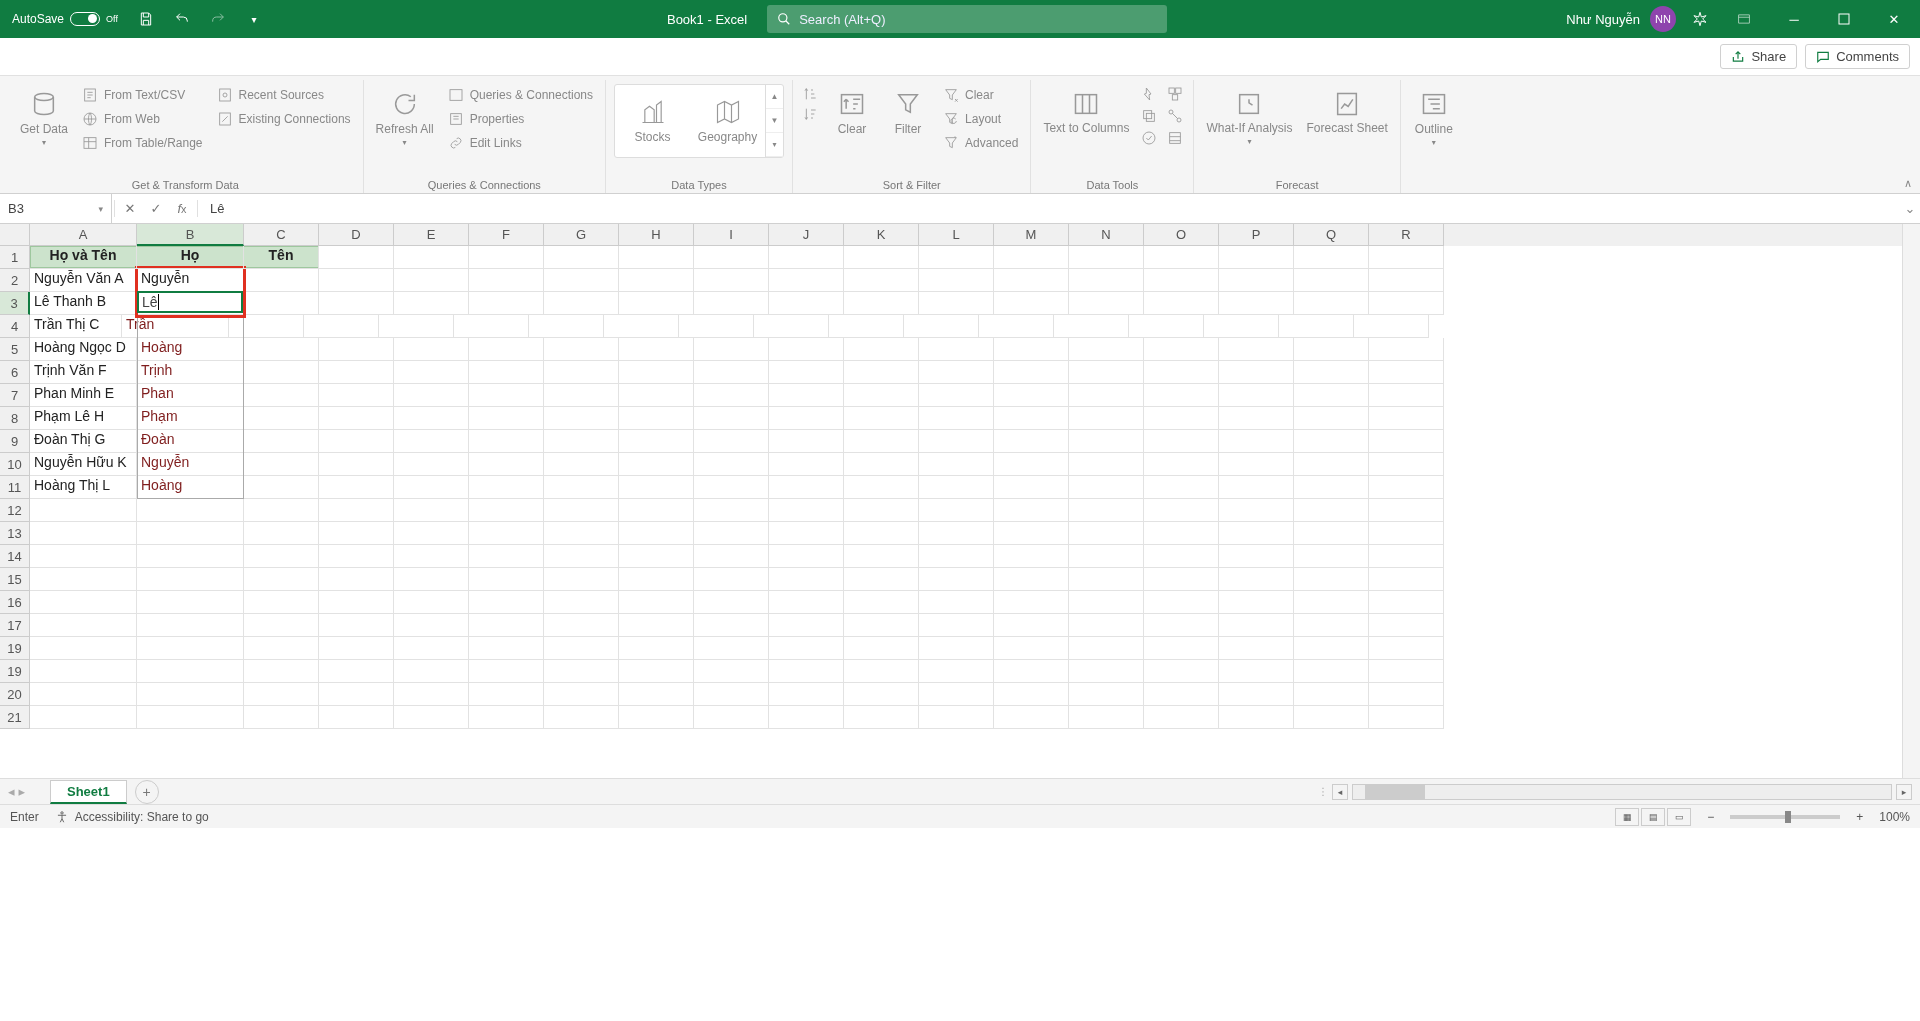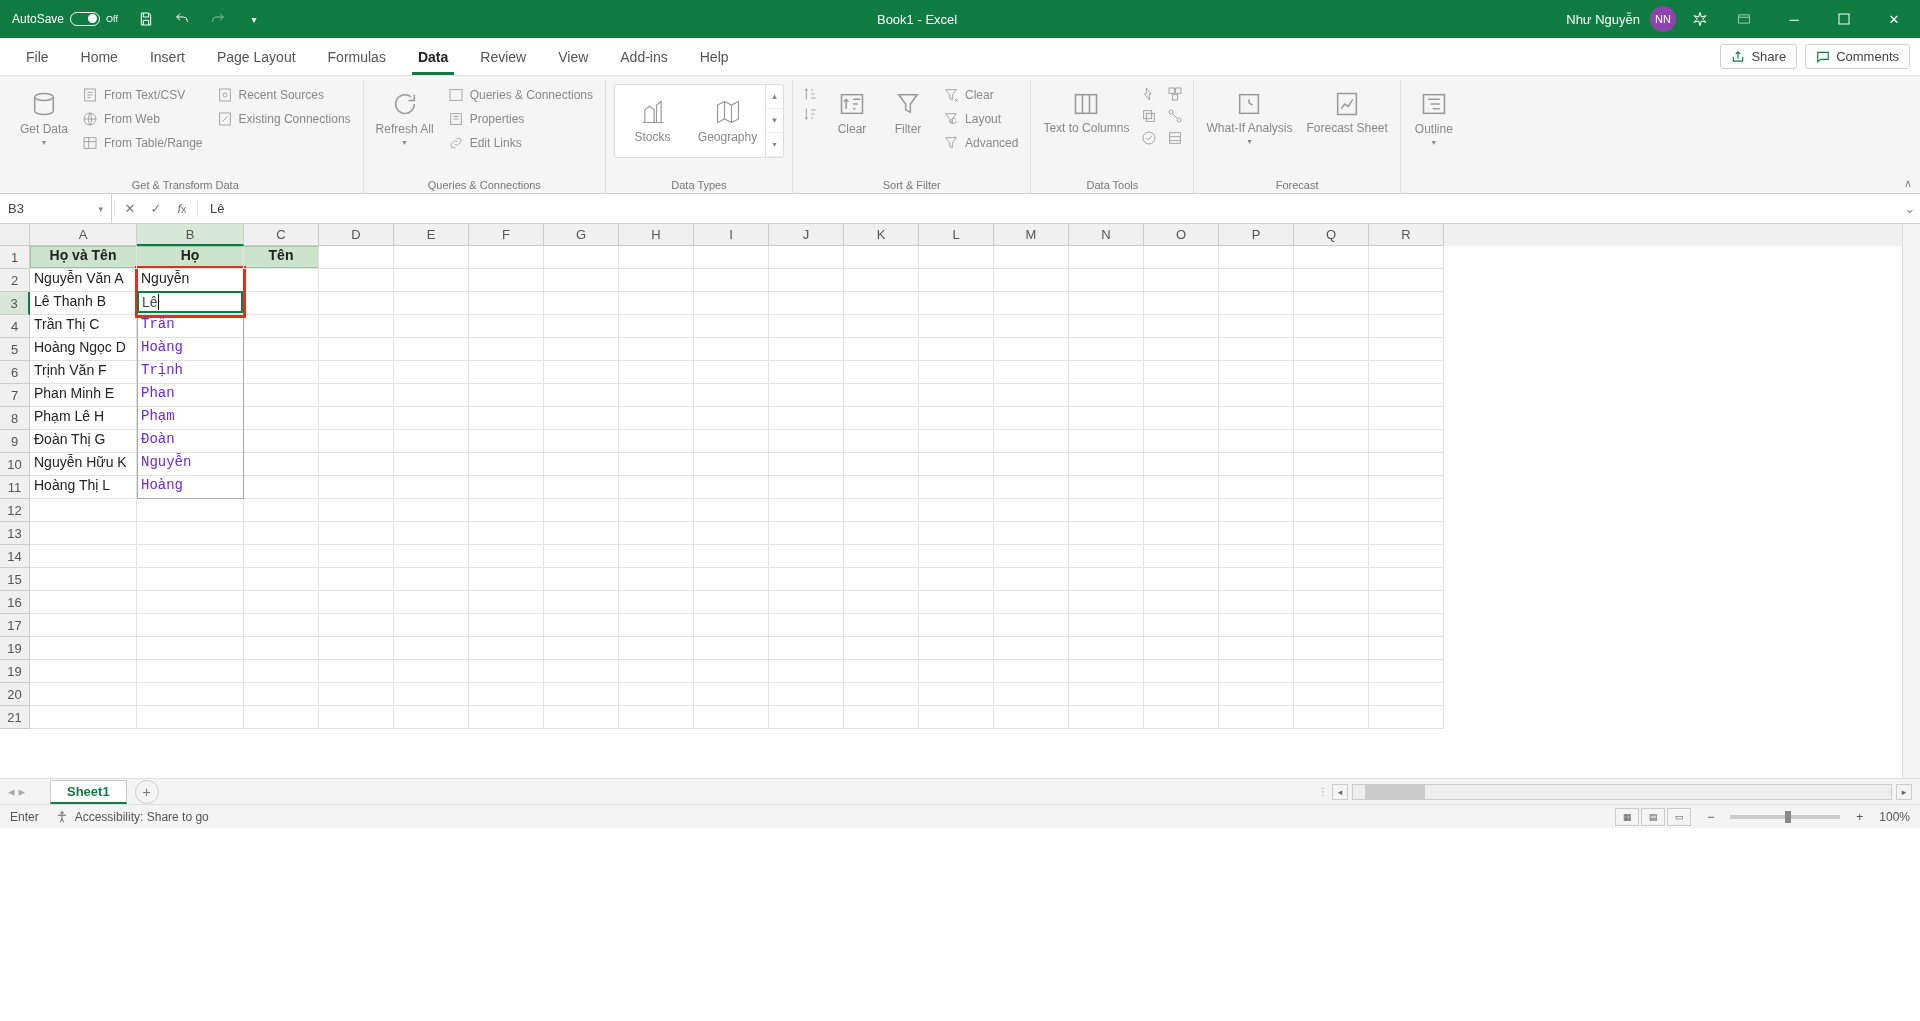--- a/index.html
+++ b/index.html
@@ -62,21 +62,21 @@
 .col-headers { height: 22px; display: flex; background: #f0f0f0; position: absolute; left: 30px; top: 0; right: 18px; }
 .col-h { border-right: 1px solid #ccc; border-bottom: 1px solid #ccc; text-align: center; font-size: 13px; color: #555; display: flex; align-items: center; justify-content: center; }
 .col-h.sel { background: #d8e8d8; border-bottom: 2px solid #107c41; }
 .row-headers { position: absolute; left: 0; top: 22px; width: 30px; background: #f0f0f0; }
 .row-h { height: 23px; border-right: 1px solid #ccc; border-bottom: 1px solid #ccc; text-align: center; font-size: 13px; color: #555; display: flex; align-items: center; justify-content: center; }
 .row-h.sel { background: #d8e8d8; border-right: 2px solid #107c41; }
 .cells { position: absolute; left: 30px; top: 22px; right: 18px; bottom: 0; }
 .cell-row { display: flex; height: 23px; }
 .cell { border-right: 1px solid #e2e2e2; border-bottom: 1px solid #e2e2e2; padding: 1px 4px; font-size: 14px; overflow: hidden; white-space: nowrap; color: #222; }
 .cell.header-cell { font-weight: 600; text-align: center; }
-.cell.ghost { color: #6d28d9; font-family: Liberation Mono, monospace; }
+.cell.ghost { color: #7f1d1d; }
 .flash-box { position: absolute; border: 1px solid #aaa; pointer-events: none; }
 .red-box { position: absolute; border: 3px solid #e03020; pointer-events: none; }
 .edit-cell { position: absolute; border: 2px solid #107c41; background: #fff; padding: 0 3px; font-size: 14px; display: flex; align-items: center; }
 .edit-cell::after { content: ""; width: 1px; height: 16px; background: #000; animation: blink 1s infinite; }
 @keyframes blink { 50% { opacity: 0; } }
 .hdr-highlight { position: absolute; background: #cce3cc; border: 1px solid #9ec79e; pointer-events: none; }
 .vscroll { position: absolute; right: 0; top: 0; width: 18px; height: 100%; background: #f4f4f4; border-left: 1px solid #ddd; }
 
 
 .sheet-bar { height: 26px; display: flex; align-items: center; background: #f4f4f4; border-top: 1px solid #ddd; }
@@ -118,20 +118,27 @@
       </div>
     <div class="qat-btn" style="opacity:.5">
         <svg viewBox="0 0 24 24">
           <path d="M15 14l5-5-5-5 M20 9H10a6 6 0 00-6 6v1"></path>
         </svg>
       </div>
     <div class="qat-btn" style="font-size:10px;">▾</div>
   </div>
   <div class="center">
     <div class="doc-title">Book1  -  Excel</div>
+    <div class="searchbox">
+      <svg width="14" height="14" viewBox="0 0 24 24" fill="none" stroke="#fff" stroke-width="2">
+          <circle cx="10" cy="10" r="7"></circle>
+          <path d="M21 21l-6-6"></path>
+        </svg>
+      <span>Search (Alt+Q)</span>
+    </div>
   </div>
   <div class="right">
     <span style="font-size:13px;">Như Nguyễn</span>
     <div class="user-avatar">NN</div>
     <div class="qat-btn">
         <svg viewBox="0 0 24 24">
           <path d="M12 2l2 7 7-2-5 5 5 5-7-2-2 7-2-7-7 2 5-5-5-5 7 2z"></path>
         </svg>
       </div>
     <div class="win-btn">
@@ -144,32 +151,20 @@
     <div class="win-btn">
         <svg width="12" height="12" viewBox="0 0 12 12" stroke="#fff" fill="none">
           <rect x="1" y="1" width="10" height="10"></rect>
         </svg>
       </div>
     <div class="win-btn">✕</div>
   </div>
 </div>
 
 <div class="ribbon-tabs">
-  <div id="tabs-container" style="display: flex; height: 100%;">
-      <div class="tab">File</div>
-      <div class="tab">Home</div>
-      <div class="tab">Insert</div>
-      <div class="tab">Page Layout</div>
-      <div class="tab">Formulas</div>
-      <div class="tab active">Data</div>
-      <div class="tab">Review</div>
-      <div class="tab">View</div>
-      <div class="tab">Add-ins</div>
-      <div class="tab">Help</div>
-    </div>
   <div class="spacer"></div>
   <div class="share-btn">
     <svg width="14" height="14" viewBox="0 0 24 24" fill="none" stroke="#107c41" stroke-width="2">
         <path d="M4 12v7h16v-7 M12 3v12 M8 7l4-4 4 4"></path>
       </svg>
     <span>Share</span>
   </div>
   <div class="comments-btn">
     <svg width="14" height="14" viewBox="0 0 24 24" fill="none" stroke="#107c41" stroke-width="2">
         <path d="M3 4h18v12H8l-5 4z"></path>
@@ -607,21 +602,21 @@
         <div class="cell" style="width: 75px;"></div>
         <div class="cell" style="width: 75px;"></div>
         <div class="cell" style="width: 75px;"></div>
         <div class="cell" style="width: 75px;"></div>
         <div class="cell" style="width: 75px;"></div>
         <div class="cell" style="width: 75px;"></div>
         <div class="cell" style="width: 75px;"></div>
         <div class="cell" style="width: 75px;"></div>
       </div>
       <div class="cell-row">
-        <div class="cell" style="width: 107px;">Trần Thị C</div>
+        <div class="cell" style="width: 92px;">Trần Thị C</div>
         <div class="cell ghost" style="width: 107px;">Trần</div>
         <div class="cell" style="width: 75px;"></div>
         <div class="cell" style="width: 75px;"></div>
         <div class="cell" style="width: 75px;"></div>
         <div class="cell" style="width: 75px;"></div>
         <div class="cell" style="width: 75px;"></div>
         <div class="cell" style="width: 75px;"></div>
         <div class="cell" style="width: 75px;"></div>
         <div class="cell" style="width: 75px;"></div>
         <div class="cell" style="width: 75px;"></div>

